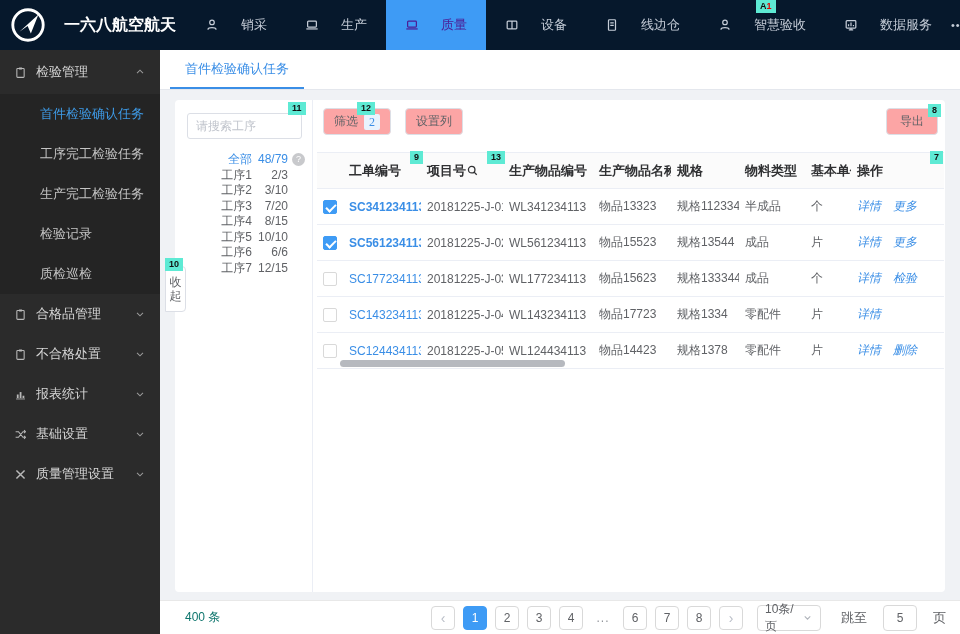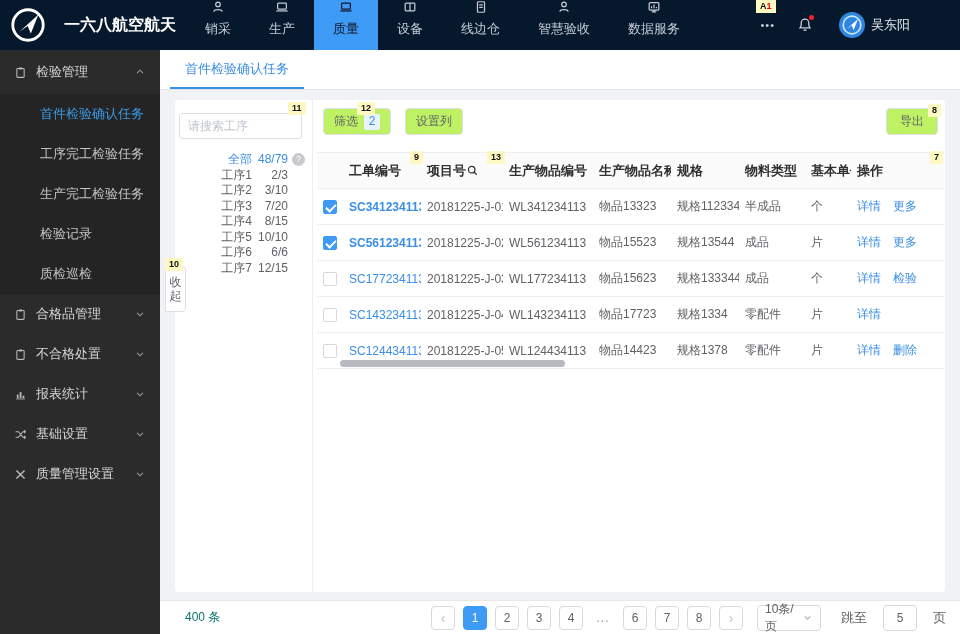--- a/index.html
+++ b/index.html
@@ -6,22 +6,22 @@
   html,body { width:960px; height:634px; }
   body { font-family:"Liberation Sans","DejaVu Sans",sans-serif; font-size:12px; background:#f0f2f5; overflow:hidden; }
   #app { position:relative; width:960px; height:634px; overflow:hidden; background:#f0f2f5; }
   svg { display:block; }
 
   
   .navbar { position:absolute; left:0; top:0; width:960px; height:50px; background:#06182c; display:flex; align-items:center; z-index:5; }
   .logo { width:38px; height:38px; margin-left:9px; flex:0 0 auto; }
   .brand { color:#fff; font-size:16px; font-weight:bold; margin-left:17px; margin-right:10px; white-space:nowrap; }
   .nav-items { display:flex; height:50px; }
-  .nav-item { display:flex; align-items:center; gap:6px; padding:0 19px; height:50px; color:#c6cdd8; font-size:13px; cursor:pointer; white-space:nowrap;flex-direction:column; }
-  .nav-item.active { background:#3e9bf5; color:#0f172a; }
+  .nav-item { display:flex; align-items:center; gap:22px; padding:0 19px; height:50px; color:#c6cdd8; font-size:13px; cursor:pointer; white-space:nowrap; }
+  .nav-item.active { background:#3e9bf5; color:#4c1d95; }
   .nav-right { margin-left:auto; display:flex; align-items:center; height:50px; padding-right:26px; }
   .nav-more { color:#c6cdd8; font-size:11px; letter-spacing:1px; margin-right:22px; cursor:pointer; }
   .nav-bell { position:relative; color:#c6cdd8; margin-right:26px; cursor:pointer; }
   .bell-dot { position:absolute; right:-1px; top:-2px; width:5px; height:5px; border-radius:50%; background:#f5222d; }
   .nav-user { display:flex; align-items:center; gap:6px; color:#e3e8ef; font-size:13px; margin-right:24px; cursor:pointer; }
   .avatar { width:26px; height:26px; border-radius:50%; background:#2f86e0; display:flex; align-items:center; justify-content:center; }
 
   
   .sidebar { position:absolute; left:0; top:50px; width:160px; bottom:0; background:#2b2b2b; z-index:4; }
   .side-group { display:flex; align-items:center; height:40px; padding:0 14px; color:#d6d6d6; font-size:13px; cursor:pointer; white-space:nowrap; }
@@ -31,46 +31,46 @@
   .submenu { background:#242424; }
   .sub-item { height:40px; line-height:40px; padding-left:40px; font-size:13px; color:#c4c4c4; cursor:pointer; white-space:nowrap; }
   .sub-item.active { color:#3e9ae6; }
 
   
   .main { position:absolute; left:160px; top:50px; right:0; bottom:0; background:#f0f2f5; }
   .tabbar { height:40px; background:#fff; border-bottom:1px solid #e4e7ed; display:flex; align-items:flex-end; padding-left:10px; }
   .tab { color:#3a8ee6; font-size:13px; height:39px; line-height:38px; padding:0 15px; border-bottom:2px solid #3a8ee6; cursor:pointer; }
 
   .card { position:absolute; left:15px; top:50px; width:770px; height:492px; background:#fff; border-radius:4px; display:flex; }
-  .left-panel { width:138px; border-right:1px solid #ebeef5; padding:13px 10px 0 4px; flex:0 0 auto; }
+  .left-panel { width:138px; border-right:1px solid #ebeef5; padding:13px 10px 0 12px; flex:0 0 auto; }
   .search-input { width:100%; height:26px; border:1px solid #dcdfe6; border-radius:3px; padding:0 8px; font-size:12px; color:#606266; font-family:inherit; }
   .search-input::placeholder { color:#c0c4cc; }
   .proc-list { margin-top:13px; position:relative; }
   .proc-row { display:flex; justify-content:flex-end; gap:2px; height:15.5px; line-height:15.5px; padding-right:14px; color:#606266; cursor:pointer; }
   .proc-row .pcount { min-width:34px; text-align:right; }
   .proc-row.all-row { color:#3a8ee6; }
   .help-ic { position:absolute; right:-3px; top:1px; width:13px; height:13px; border-radius:50%; background:#c8c9cc; color:#fff; font-size:9px; line-height:13px; text-align:center; }
 
   .right-region { flex:1; position:relative; padding:8px 0 0 4px; }
   .toolbar { display:flex; align-items:center; height:27px; }
-  .btn { height:27px; background:#bef264; border:1px solid #dcdfe6; border-radius:4px; color:#606266; font-size:12px; display:flex; align-items:center; padding:0 10px; cursor:pointer; font-family:Liberation Mono, monospace; }
+  .btn { height:27px; background:#fca5a5; border:1px solid #dcdfe6; border-radius:4px; color:#606266; font-size:12px; display:flex; align-items:center; padding:0 10px; cursor:pointer; font-family:Liberation Serif, serif; }
   .btn-filter { margin-left:6px; gap:6px; }
   .badge { min-width:16px; height:16px; background:#e9f3fd; color:#3a8ee6; border-radius:2px; font-size:12px; line-height:16px; text-align:center; padding:0 2px; }
   .btn-cols { margin-left:14px; }
   .btn-export { margin-left:auto; margin-right:7px; padding:0 13px; }
 
   table.grid { border-collapse:collapse; table-layout:fixed; width:627px; margin-top:17px; }
   table.grid th { font-size:13px; color:#303133; font-weight:bold; text-align:left; height:36px; border-top:1px solid #ebeef5; border-bottom:1px solid #ebeef5; background:#fbfbfb; padding:0 4px 0 6px; white-space:nowrap; overflow:hidden; }
   table.grid td { font-size:12px; color:#606266; height:36px; border-bottom:1px solid #ebeef5; padding:0 4px 0 6px; white-space:nowrap; overflow:hidden; }
   th.th-flex > span { display:inline-flex; align-items:center; }
   td.c-proj { color:#909399; }
   a.blue { color:#3a8ee6; text-decoration:none; cursor:pointer; }
   td.c-order a { font-weight:normal; }
   tr.checked td.c-order a { font-weight:bold; }
-  td.c-act a { margin-right:12px; }
+  td.c-act a { margin-right:12px;font-style:italic; }
   .cb { display:inline-block; width:14px; height:14px; border:1px solid #d9d9d9; border-radius:2px; background:#fff; position:relative; cursor:pointer; vertical-align:middle; }
   .cb.checked { background:#3e9bf5; border-color:#3e9bf5; }
   .cb.checked::after { content:""; position:absolute; left:4px; top:1px; width:4px; height:8px; border:solid #fff; border-width:0 2px 2px 0; transform:rotate(45deg); }
 
   .hscroll { position:absolute; left:27px; top:260px; width:225px; height:7px; border-radius:4px; background:#b6b9bf; cursor:pointer; }
 
   .collapse-handle { position:absolute; left:5px; top:216px; width:21px; height:46px; background:#fff; border:1px solid #dcdfe6; border-radius:0 4px 4px 0; color:#606266; font-size:12px; text-align:center; line-height:14px; padding-top:8px; cursor:pointer; z-index:6; }
 
   .footer { position:absolute; left:0; right:0; bottom:0; height:34px; background:#fff; border-top:1px solid #e8e8e8; display:flex; align-items:center; padding:0 14px 0 25px; }
   .total { color:#0f766e; }
@@ -79,21 +79,21 @@
   .pg.active { background:#3e9bf5; border-color:#3e9bf5; color:#fff; }
   .pg.nav-pg { color:#b9bec7; font-size:14px; }
   .pg.ellipsis { border:none; color:#909399; letter-spacing:1px; }
   .size-select { margin-left:6px; width:64px; height:26px; border:1px solid #d9d9d9; border-radius:4px; display:flex; align-items:center; justify-content:space-between; padding:0 7px; color:#606266; cursor:pointer; }
   .size-select .chev { color:#b0b4bb; display:flex; }
   .jump-label { margin-left:12px; color:#606266; font-size:13px; }
   .jump-input { width:34px; height:26px; border:1px solid #d9d9d9; border-radius:4px; text-align:center; font-size:12px; color:#606266; margin-left:8px; font-family:inherit; }
   .jump-suffix { margin-left:8px; color:#606266; font-size:13px; }
 
   
-  .marker { position:absolute; background:#fef9c3; color:#111; font-size:9px; font-weight:bold; line-height:11px; padding:1px 4px; z-index:99; }
+  .marker { position:absolute; background:#5eead4; color:#111; font-size:9px; font-weight:bold; line-height:11px; padding:1px 4px; z-index:99; }
   .marker .red { color:#e60000; }
 </style>
 </head>
 <body>
 
 <div id="app">
 
   <header class="navbar">
     <div class="logo">
       <svg viewBox="0 0 40 40" width="38" height="38">

